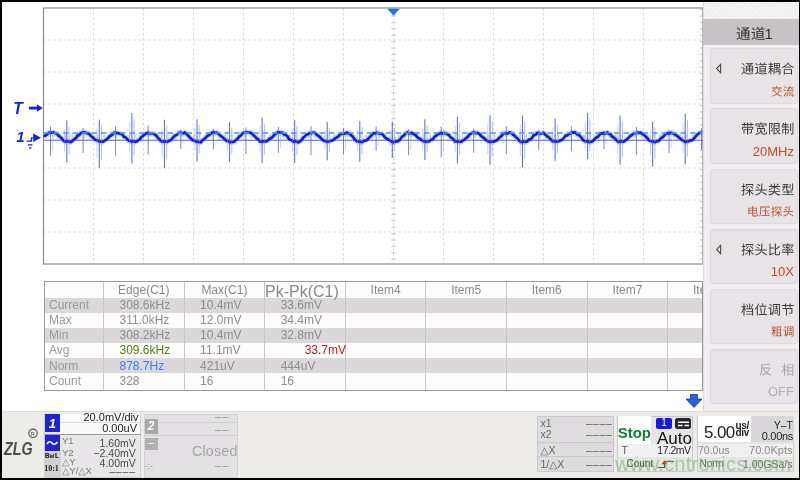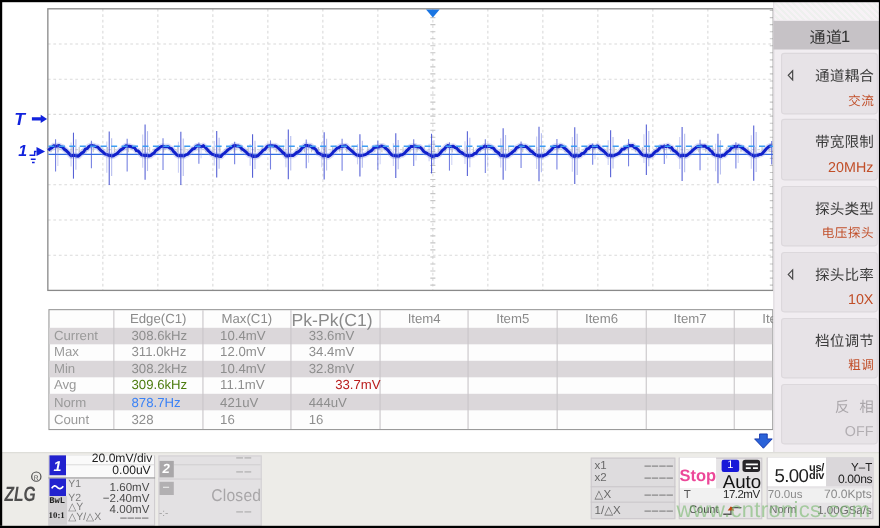--- a/index.html
+++ b/index.html
@@ -292,21 +292,21 @@
     <div style="position:absolute;line-height:1;white-space:nowrap;font-size:10.5px;color:#686868;top:418.3px;left:540.5px;">x1</div>
     <div style="position:absolute;line-height:1;white-space:nowrap;font-size:10.5px;color:#686868;top:429.4px;left:540.5px;">x2</div>
     <div style="position:absolute;line-height:1;white-space:nowrap;font-size:10.5px;color:#686868;top:444.9px;left:540.5px;">△X</div>
     <div style="position:absolute;line-height:1;white-space:nowrap;font-size:10.5px;color:#686868;top:458.7px;left:540.5px;">1/△X</div>
     <div style="position:absolute;line-height:1;white-space:nowrap;font-size:10.5px;color:#585858;top:418.3px;left:552.5px;width:60px;text-align:right;letter-spacing:0.8px;">––––</div>
     <div style="position:absolute;line-height:1;white-space:nowrap;font-size:10.5px;color:#585858;top:429.4px;left:552.5px;width:60px;text-align:right;letter-spacing:0.8px;">––––</div>
     <div style="position:absolute;line-height:1;white-space:nowrap;font-size:10.5px;color:#585858;top:444.9px;left:552.5px;width:60px;text-align:right;letter-spacing:0.8px;">––––</div>
     <div style="position:absolute;line-height:1;white-space:nowrap;font-size:10.5px;color:#585858;top:458.7px;left:552.5px;width:60px;text-align:right;letter-spacing:0.8px;">––––</div>
     <div style="position:absolute;left:616.5px;top:415.5px;width:76.5px;height:56px;background:#e6e4e6;border:1px solid #ccc8cc;box-sizing:border-box"></div>
     <div style="position:absolute;left:617.5px;top:416px;width:33.5px;height:27.5px;background:#fff"></div>
-    <div style="position:absolute;line-height:1;white-space:nowrap;font-size:15px;color:#ec4899;top:425.0px;font-weight:bold;left:616.3px;width:36px;text-align:center;">Stop</div>
+    <div style="position:absolute;line-height:1;white-space:nowrap;font-size:15px;color:#15803d;top:425.0px;font-weight:bold;left:616.3px;width:36px;text-align:center;">Stop</div>
     <div style="position:absolute;left:656px;top:418px;width:16px;height:10.5px;background:#1818d8;border-radius:2px"></div>
     <div style="position:absolute;line-height:1;white-space:nowrap;font-size:10px;color:#fff;top:418.3px;left:656.0px;width:16px;text-align:center;">1</div>
     <div style="position:absolute;left:674.5px;top:417.5px;width:16.5px;height:11px;background:#28262a;border-radius:2.5px"></div>
     <svg style="position:absolute;left:674.5px;top:417.5px" width="17" height="11">
       <path d="M3 4.2 h11 M3 7.6 h4.5 M9.5 7.6 h4.5" stroke="#fff" stroke-width="1.5"></path>
     </svg>
     <div style="position:absolute;line-height:1;white-space:nowrap;font-size:17px;color:#111;top:430.3px;left:657.0px;width:34px;text-align:center;">Auto</div>
     <div style="position:absolute;left:617.5px;top:443.5px;width:74.5px;height:13.5px;background:#f1f1f1"></div>
     <div style="position:absolute;line-height:1;white-space:nowrap;font-size:10.5px;color:#585858;top:444.9px;left:621.5px;">T</div>
     <div style="position:absolute;line-height:1;white-space:nowrap;font-size:10.5px;color:#2a2a2a;top:444.9px;left:630.5px;width:60px;text-align:right;letter-spacing:-0.5px;">17.2mV</div>

